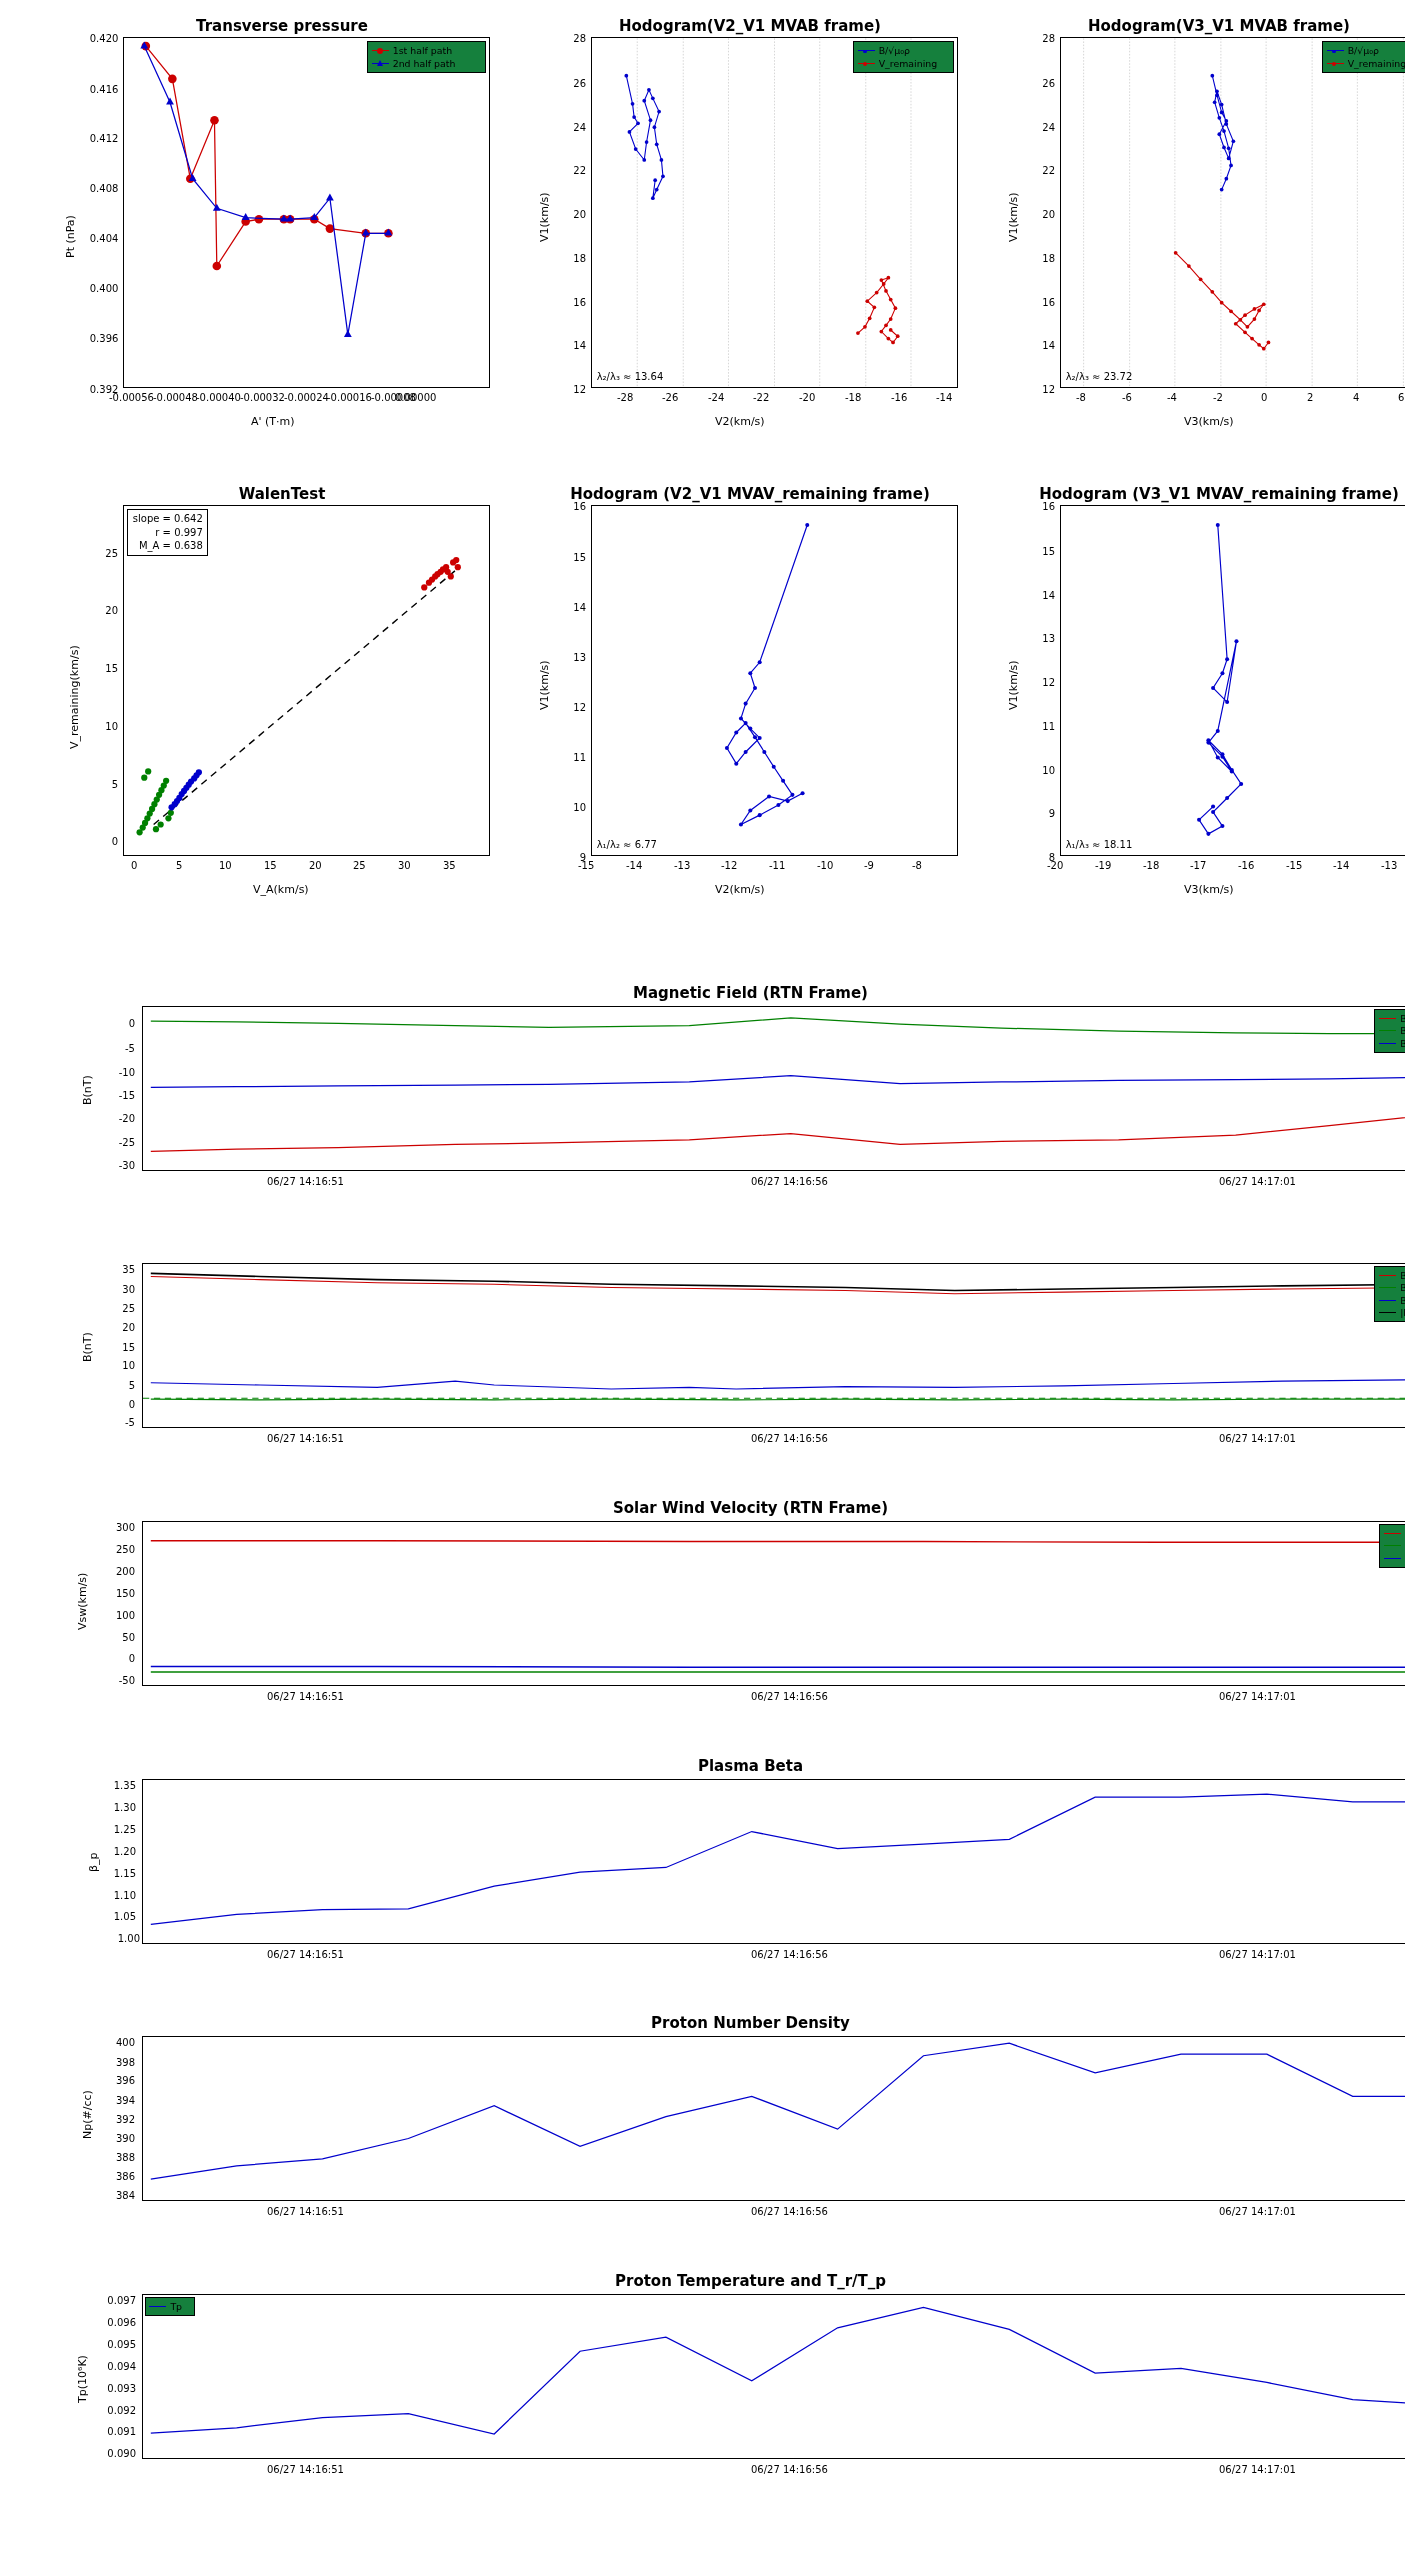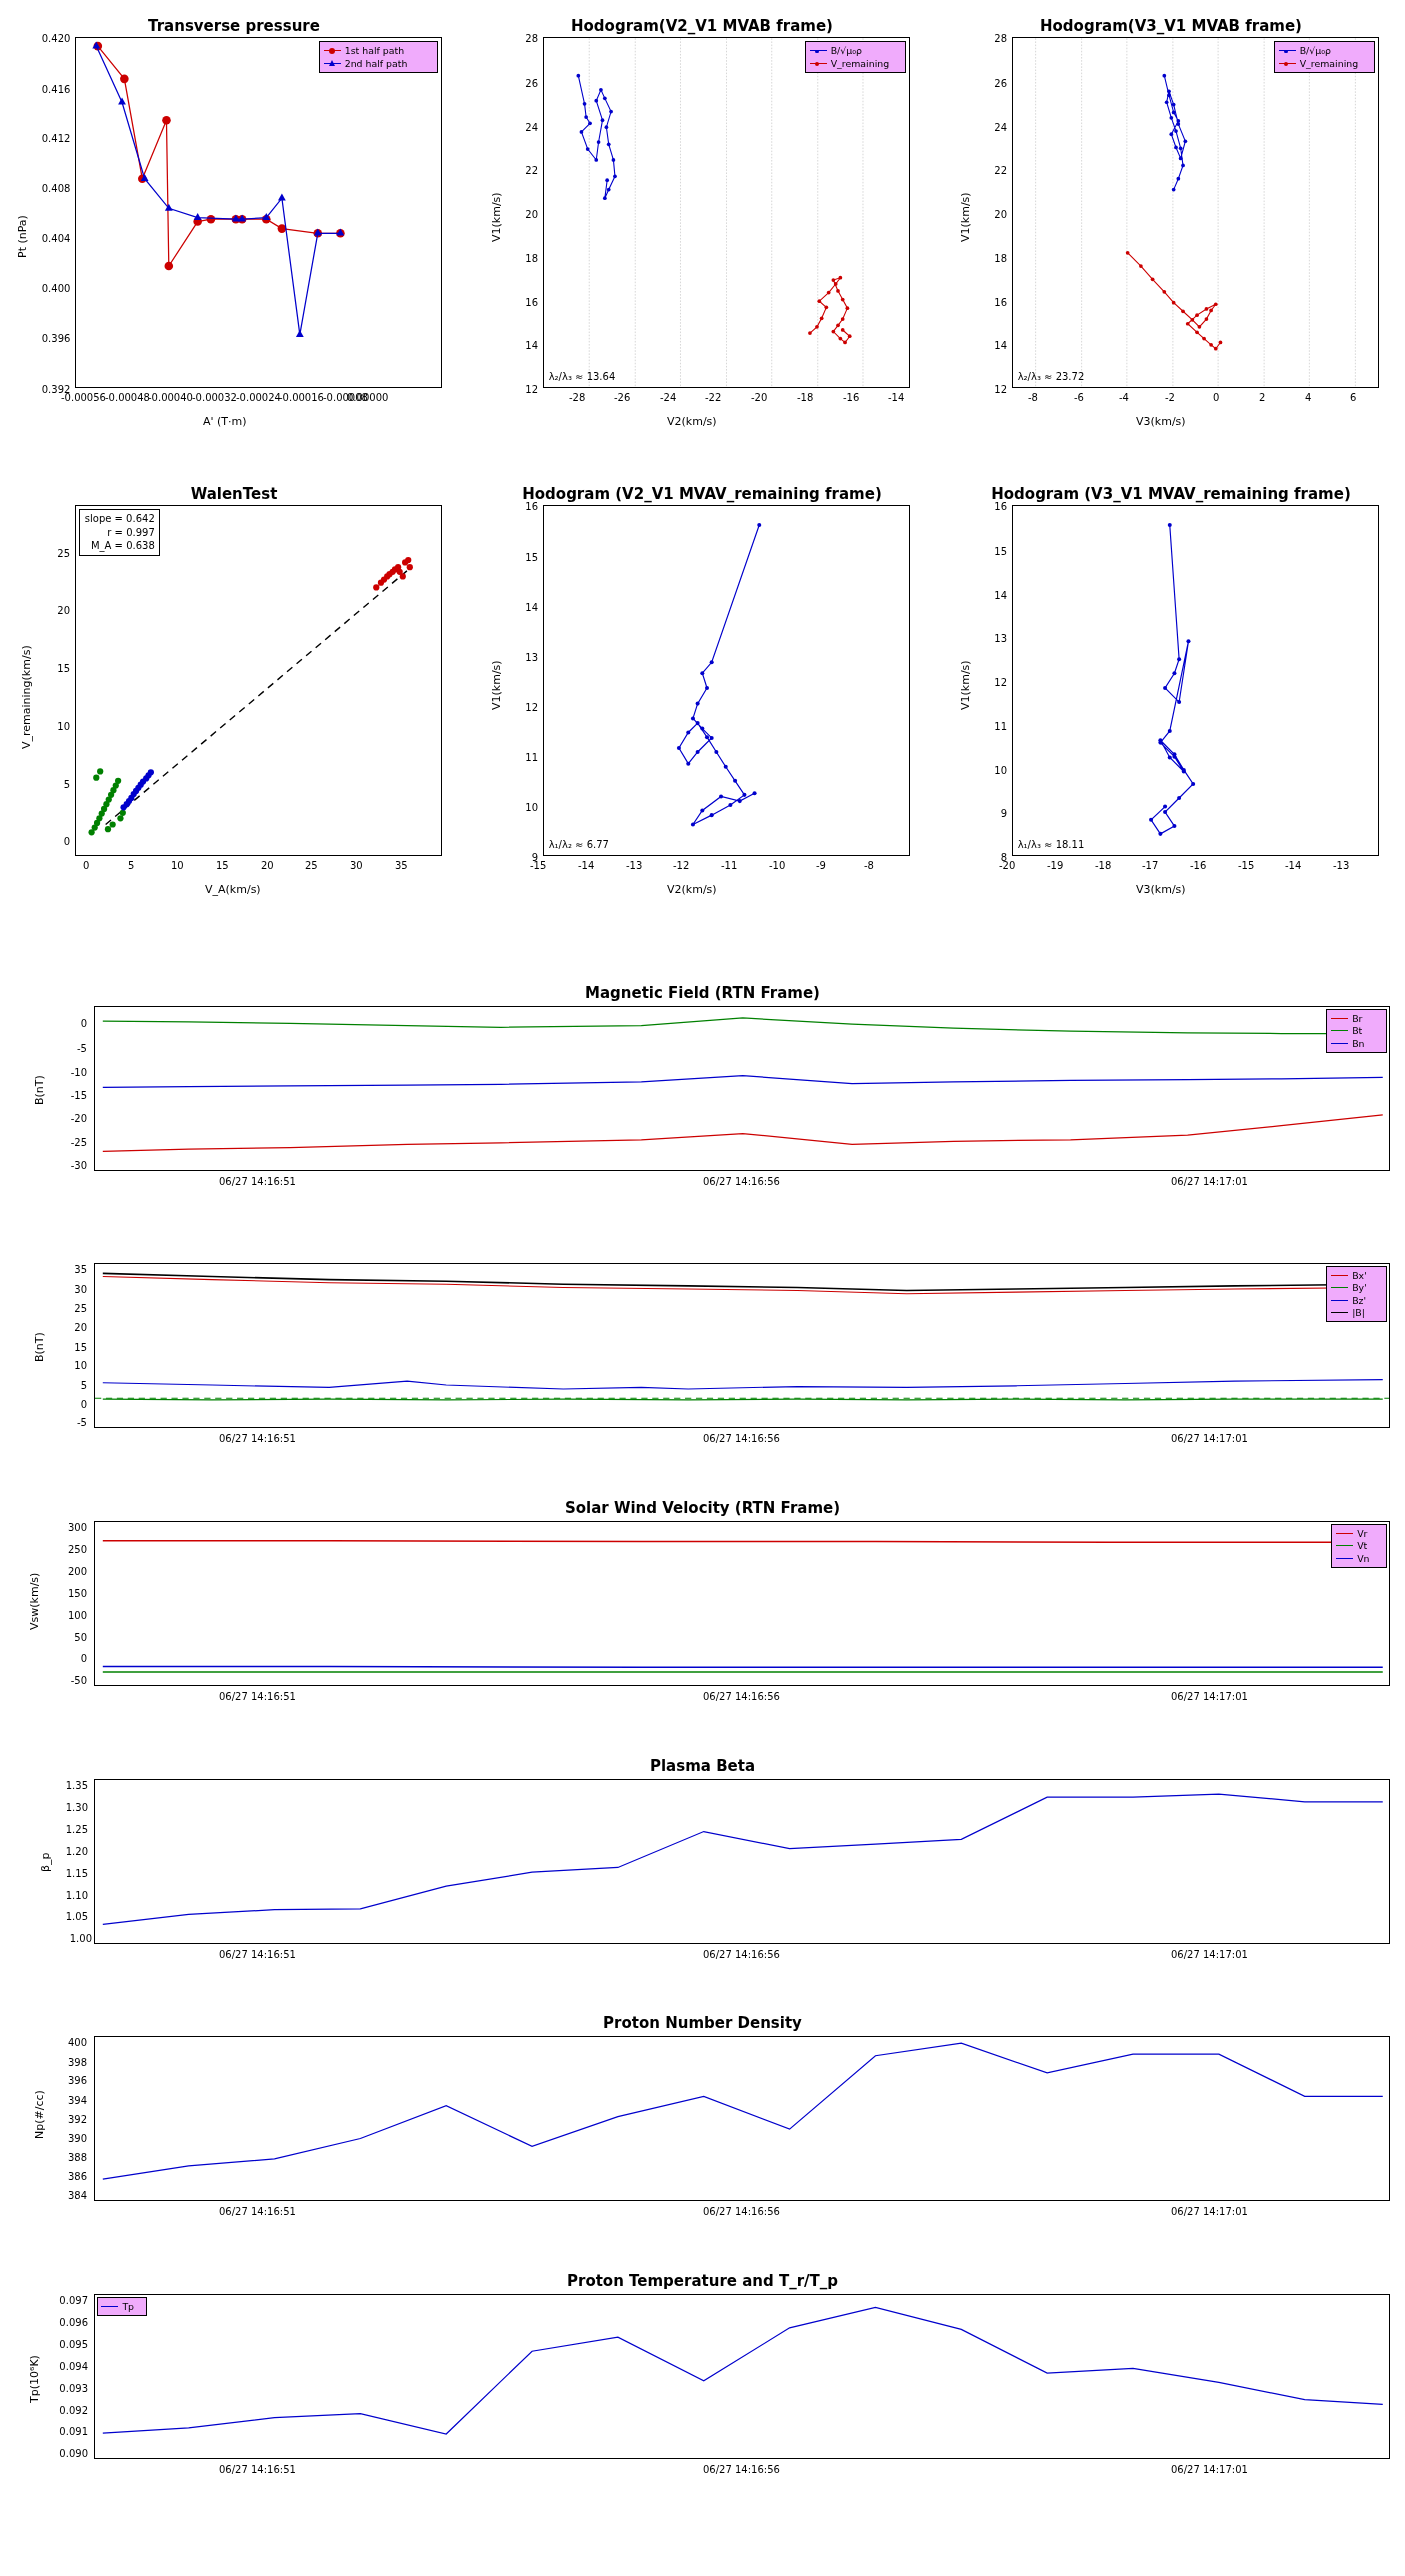--- a/index.html
+++ b/index.html
@@ -1,25 +1,25 @@
 <!DOCTYPE html>
 <html style="font-size:12.5px"><head>
 <meta charset="utf-8">
 <style>
   html,body{margin:0;padding:0;background:#ffffff;}
   body{width:1405px;height:2576px;font-family:"DejaVu Sans",sans-serif;color:#000;}
   .page{position:relative;width:1405px;height:2576px;}
-  .panel{position:absolute;box-sizing:border-box;}
+  .panel{position:absolute;box-sizing:border-box;margin-left:48px;}
   .plotbox{position:absolute;border:0.8px solid #000;background:#fff;box-sizing:border-box;}
   .title{position:absolute;width:100%;text-align:center;font-size:15px;font-weight:bold;color:#000;}
   .ylab{position:absolute;font-size:11px;transform-origin:0 0;transform:rotate(-90deg);white-space:nowrap;}
   .xlab{position:absolute;font-size:11px;text-align:center;white-space:nowrap;}
   .tick{position:absolute;font-size:10px;white-space:nowrap;}
   .tickr{position:absolute;font-size:10px;white-space:nowrap;text-align:right;}
-  .legend{position:absolute;border:0.8px solid #000;background:#f0abfc;font-size:9.4px;padding:2.3px 3.9px;box-sizing:border-box;}
+  .legend{position:absolute;border:0.8px solid #000;background:#15803d;font-size:9.4px;padding:2.3px 3.9px;box-sizing:border-box;}
   .legrow{display:flex;align-items:center;height:12.5px;white-space:nowrap;}
   .legline{display:inline-block;width:17px;height:0;border-top:1.2px solid #000;margin-right:3.9px;position:relative;}
   .legmark{position:absolute;left:5.5px;top:-3.1px;width:6.2px;height:6.2px;border-radius:50%;}
   .legmark.tri{border-radius:0;width:0;height:0;border-left:3.1px solid transparent;border-right:3.1px solid transparent;border-bottom:6.2px solid #0000cc;top:-3.9px;}
   .annot{position:absolute;font-size:10px;background:transparent;}
   .infobox{position:absolute;border:0.8px solid #000;background:#fff;font-size:10px;padding:2.3px 4.7px;line-height:1.35;}
   svg{display:block;}
   .gridline{stroke:#cccccc;stroke-width:1;stroke-dasharray:2,2;}
 </style>
 </head>

